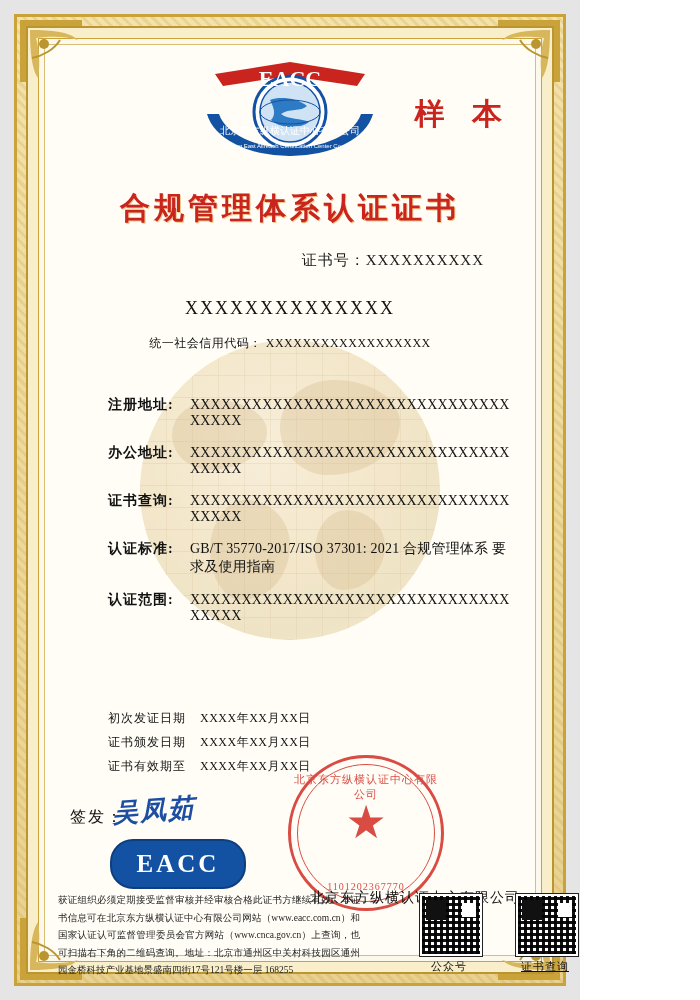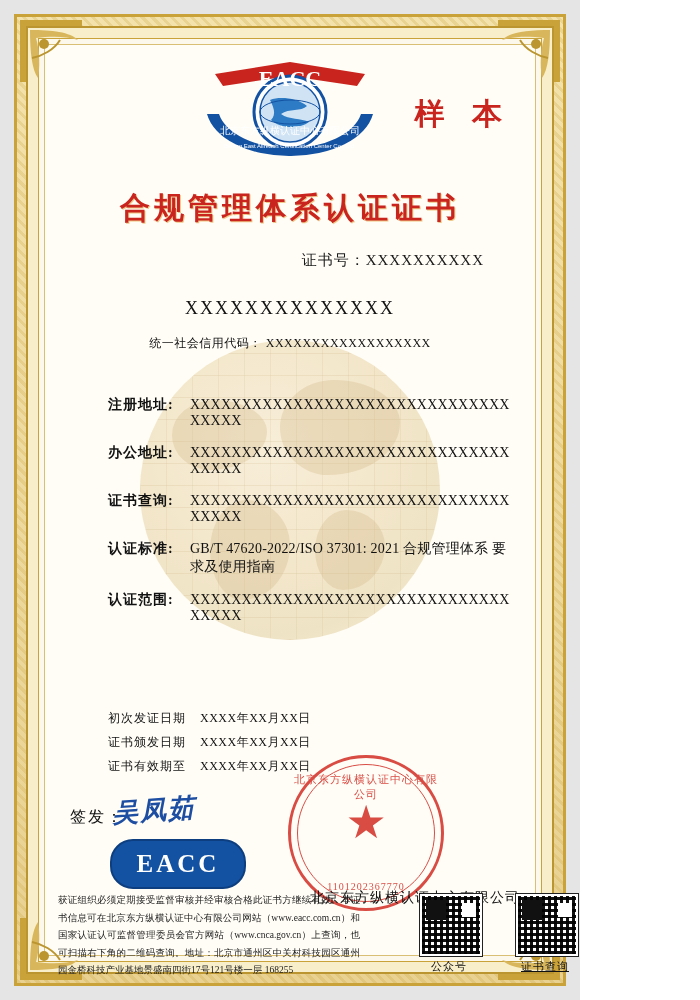--- a/index.html
+++ b/index.html
@@ -438,21 +438,21 @@
       <div class="field-row">
         <div class="field-label">办公地址:</div>
         <div class="field-value">XXXXXXXXXXXXXXXXXXXXXXXXXXXXXXXXXXXX</div>
       </div>
       <div class="field-row">
         <div class="field-label">证书查询:</div>
         <div class="field-value">XXXXXXXXXXXXXXXXXXXXXXXXXXXXXXXXXXXX</div>
       </div>
       <div class="field-row">
         <div class="field-label">认证标准:</div>
-        <div class="field-value">GB/T 47620-2022/ISO 37301: 2021  合规管理体系 要求及使用指南</div>
+        <div class="field-value">GB/T 35770-2017/ISO 37301: 2021  合规管理体系 要求及使用指南</div>
       </div>
       <div class="field-row">
         <div class="field-label">认证范围:</div>
         <div class="field-value">XXXXXXXXXXXXXXXXXXXXXXXXXXXXXXXXXXXX</div>
       </div>
     </div>
 
     <div class="dates">
       <div class="date-row">
         <div class="date-label">初次发证日期</div>

